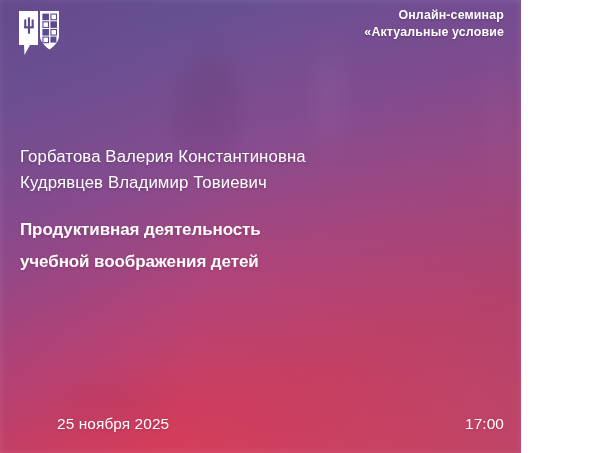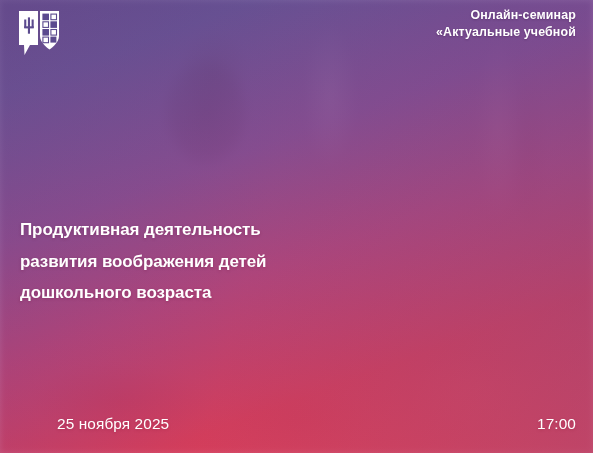--- a/index.html
+++ b/index.html
@@ -3,21 +3,21 @@
 <meta charset="utf-8">
 <style>
   html, body {
     margin: 0;
     padding: 0;
     background: #ffffff;
   }
 
   #poster {
     position: relative;
-    width: 593px;
+    width: 521px;
     height: 453px;
     overflow: hidden;
     font-family: "Liberation Sans", "DejaVu Sans", sans-serif;
     color: #ffffff;
     -webkit-font-smoothing: antialiased;
   }
 
   
   .photo-layer {
     position: absolute;
@@ -173,27 +173,30 @@
           <rect x="34.9" y="5.1" width="5.6" height="5.6"></rect>
           <rect x="26.9" y="12.8" width="5.6" height="5.6"></rect>
           <rect x="34.9" y="20.5" width="5.6" height="5.6"></rect>
           <rect x="26.9" y="28.1" width="5.6" height="5.6"></rect>
         </g>
       </svg>
     </div>
 
     <div class="header-text">
       <div>Онлайн-семинар</div>
-      <div>«Актуальные учебной</div>
-    </div>
-
+      <div>«Актуальные условие</div>
+    </div>
+
+    <div class="authors">
+      <div>Горбатова Валерия Константиновна</div>
+      <div>Кудрявцев Владимир Товиевич</div>
+    </div>
 
     <div class="title">
       <div>Продуктивная деятельность</div>
-      <div>развития воображения детей</div>
-      <div>дошкольного возраста</div>
+      <div>учебной воображения детей</div>
     </div>
 
     <div class="footer-date">25 ноября 2025</div>
     <div class="footer-time">17:00</div>
 
   </div>
 </div>
 
 </body></html>

